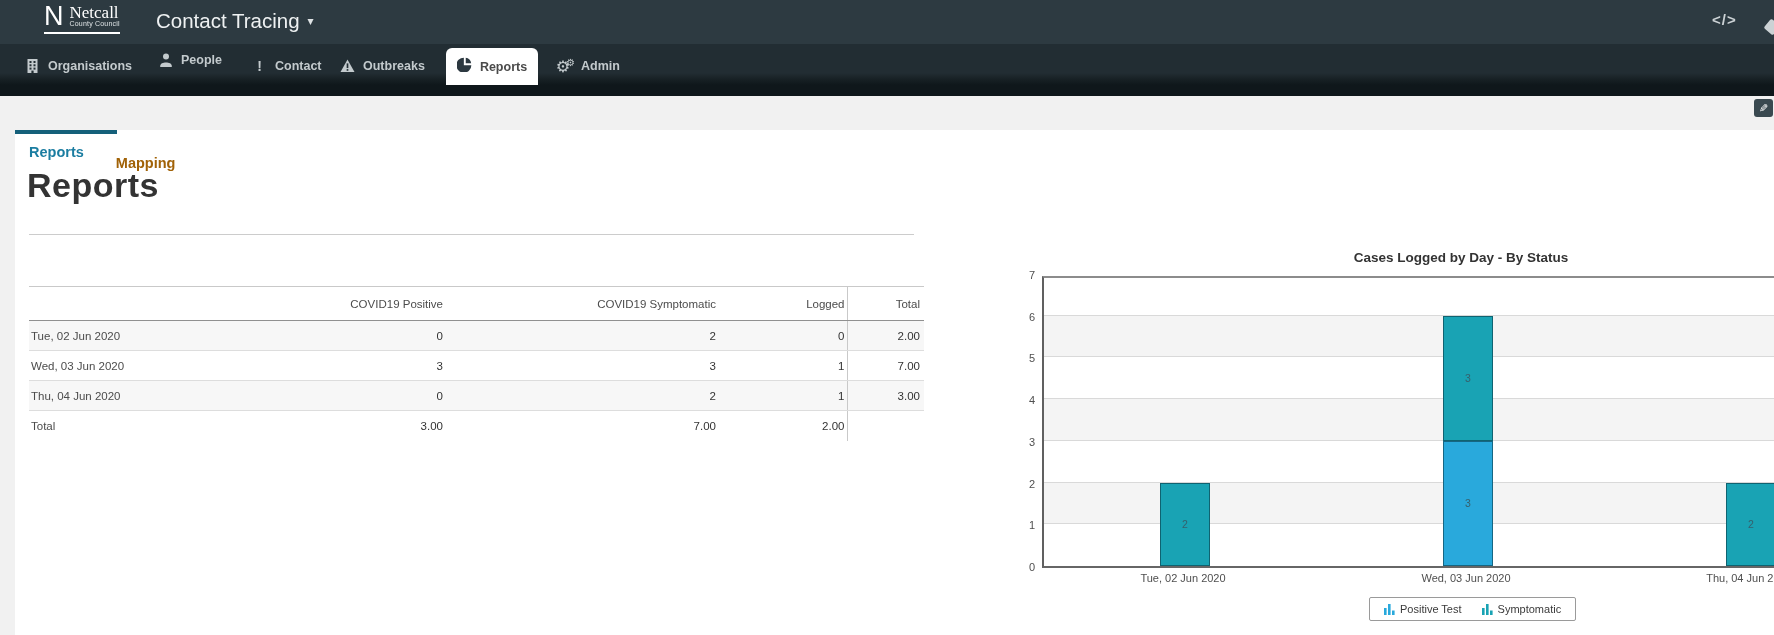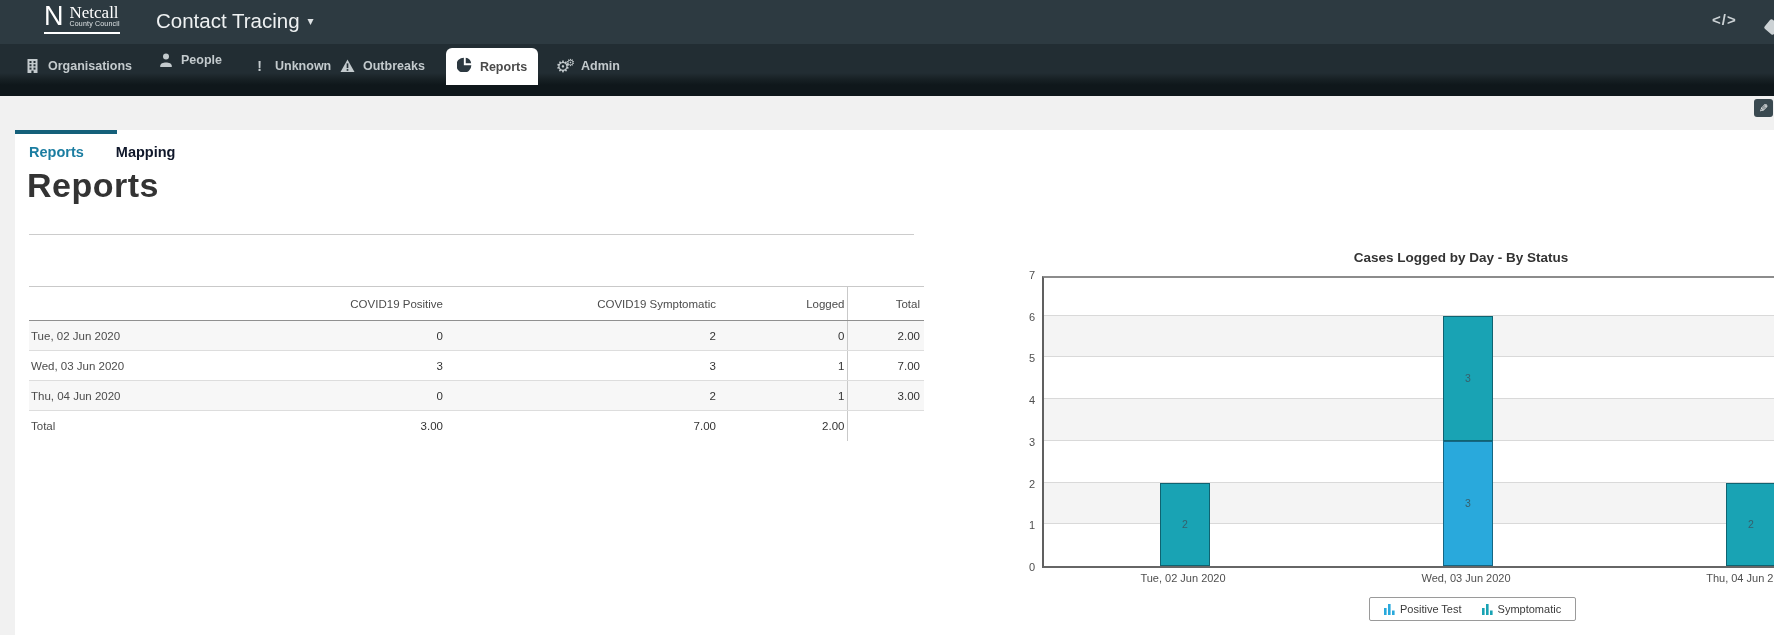--- a/index.html
+++ b/index.html
@@ -41,21 +41,21 @@
   .edit-btn { position:absolute; left:1754px; top:99px; width:19px; height:18px; background:#3a4950;
               border-radius:3px; display:flex; align-items:center; justify-content:center; cursor:pointer; z-index:3;}
   .edit-btn span { color:#fff; font-size:11px; transform:scaleX(-1); font-family:"DejaVu Sans", sans-serif; }
 
   
   .card { position:absolute; left:15px; top:130px; width:1759px; height:505px; background:#fff; }
   .tab-indicator { position:absolute; left:0; top:0; width:102px; height:4px; background:#15607a; }
   .tabs { position:absolute; left:14px; top:14px; display:flex; gap:32px; }
   .tab { font-size:14.5px; font-weight:600; cursor:pointer; }
   .tab.active { color:#1b7da1; }
-  .tab.inactive { color:#0f172a; }
+  .tab.inactive { color:#a16207;margin-top:11px; }
   .h1 { position:absolute; left:12px; top:36px; font-size:34px; font-weight:800; color:#333; letter-spacing:.5px; }
   .divider { position:absolute; left:14px; top:104px; width:885px; height:1px; background:#ccc; }
   .section-title { position:absolute; left:12px; top:112px; font-size:22.5px; font-weight:600; color:#2e2e2e; letter-spacing:.2px; }
 
   
   table.report { position:absolute; left:14px; top:156px; border-collapse:collapse; table-layout:fixed; font-size:11.5px; }
   table.report col.c0 { width:291px; } table.report col.c1 { width:125px; }
   table.report col.c2 { width:273px; } table.report col.c3 { width:129px; }
   table.report col.c4 { width:77px; }
   table.report th { font-weight:400; color:#4c4c4c; text-align:right; height:34px; vertical-align:middle;
@@ -126,21 +126,21 @@
           <circle cx="7" cy="3.6" r="3" fill="#c3cacd"></circle>
           <path d="M1.2 13c0-4.6 11.6-4.6 11.6 0v1H1.2z" fill="#c3cacd"></path>
         </svg>
       </span>
       <span class="lbl">People</span>
     </div>
     <div class="nav-item" style="left: 252px; top: 7px;">
       <span class="ic">
         <span class="excl">!</span>
       </span>
-      <span class="lbl">Unknown</span>
+      <span class="lbl">Contact</span>
     </div>
     <div class="nav-item" style="left: 340px; top: 7px;">
       <span class="ic">
         <svg width="16" height="14" viewBox="0 0 16 14">
           <path d="M8 0 L15.5 13.5 H0.5 Z" fill="#c3cacd"></path>
           <rect x="7.1" y="4.2" width="1.8" height="5" fill="#222d33"></rect>
           <rect x="7.1" y="10.3" width="1.8" height="1.8" fill="#222d33"></rect>
         </svg>
       </span>
       <span class="lbl">Outbreaks</span>

